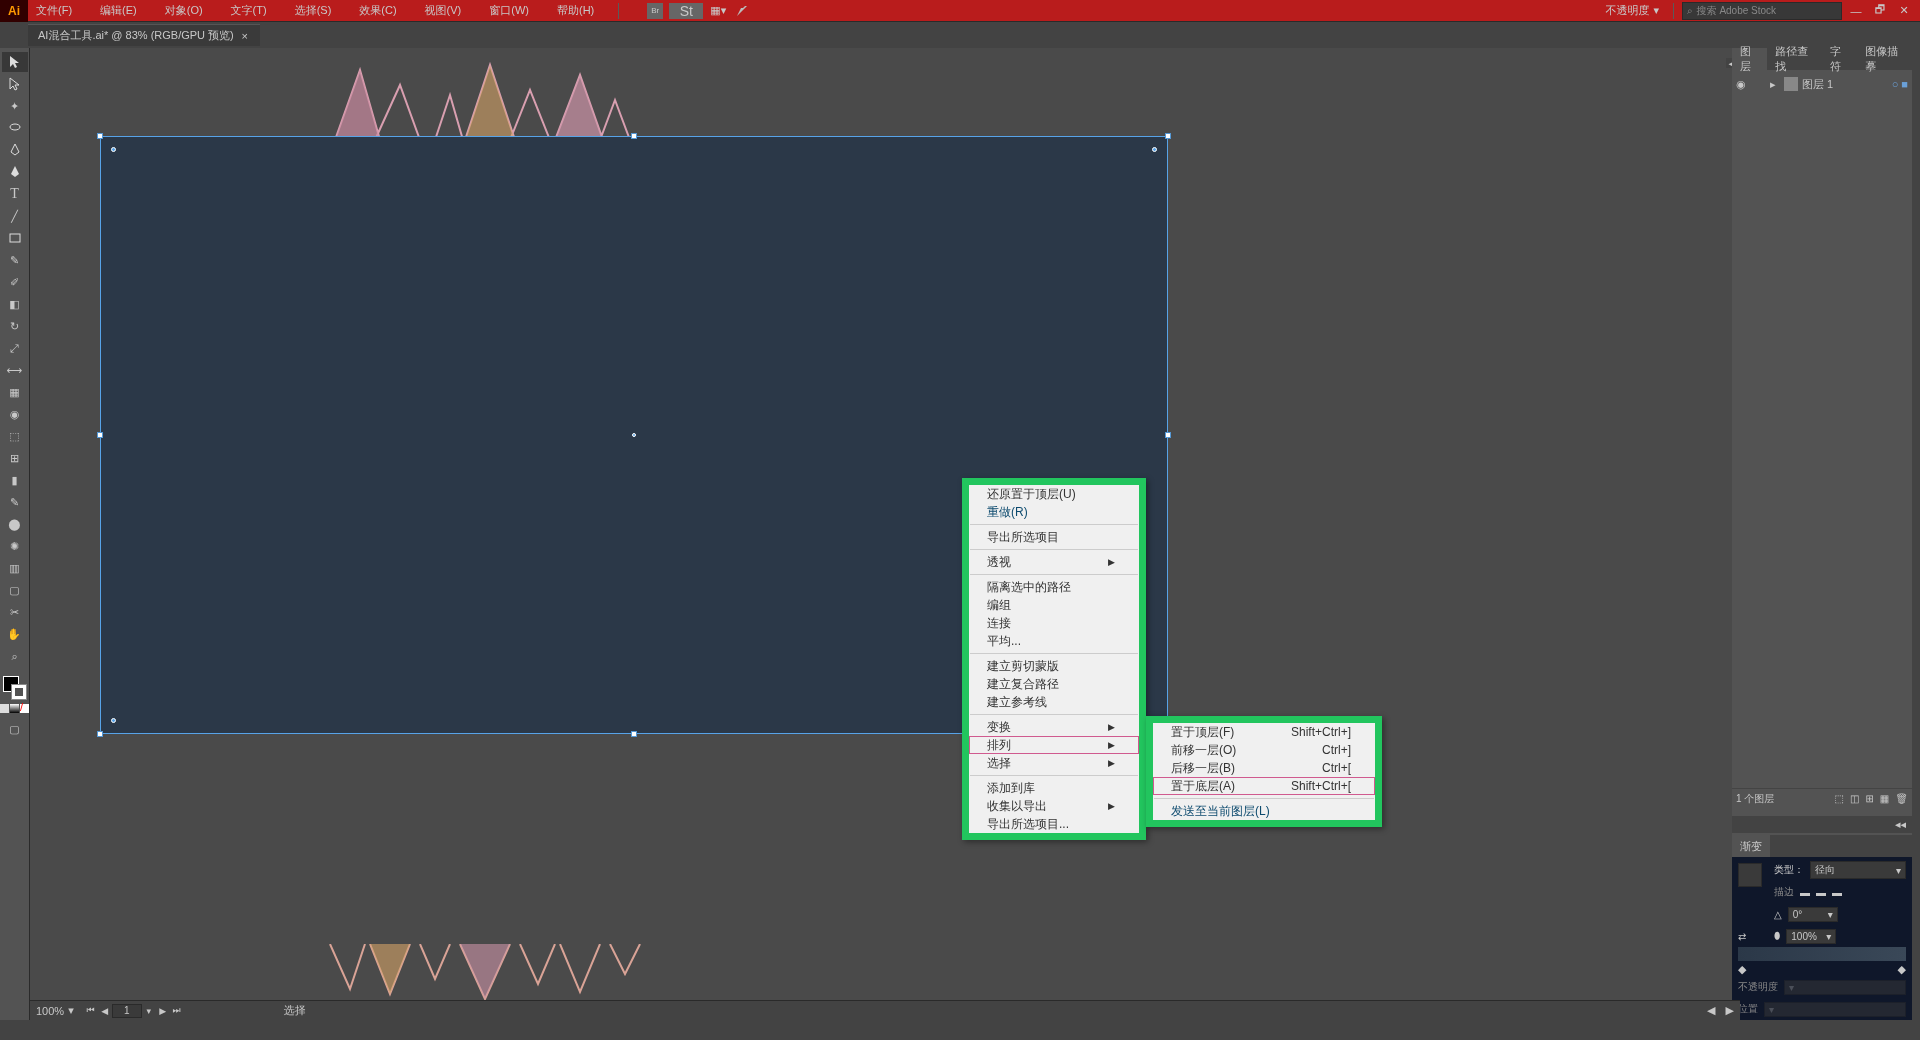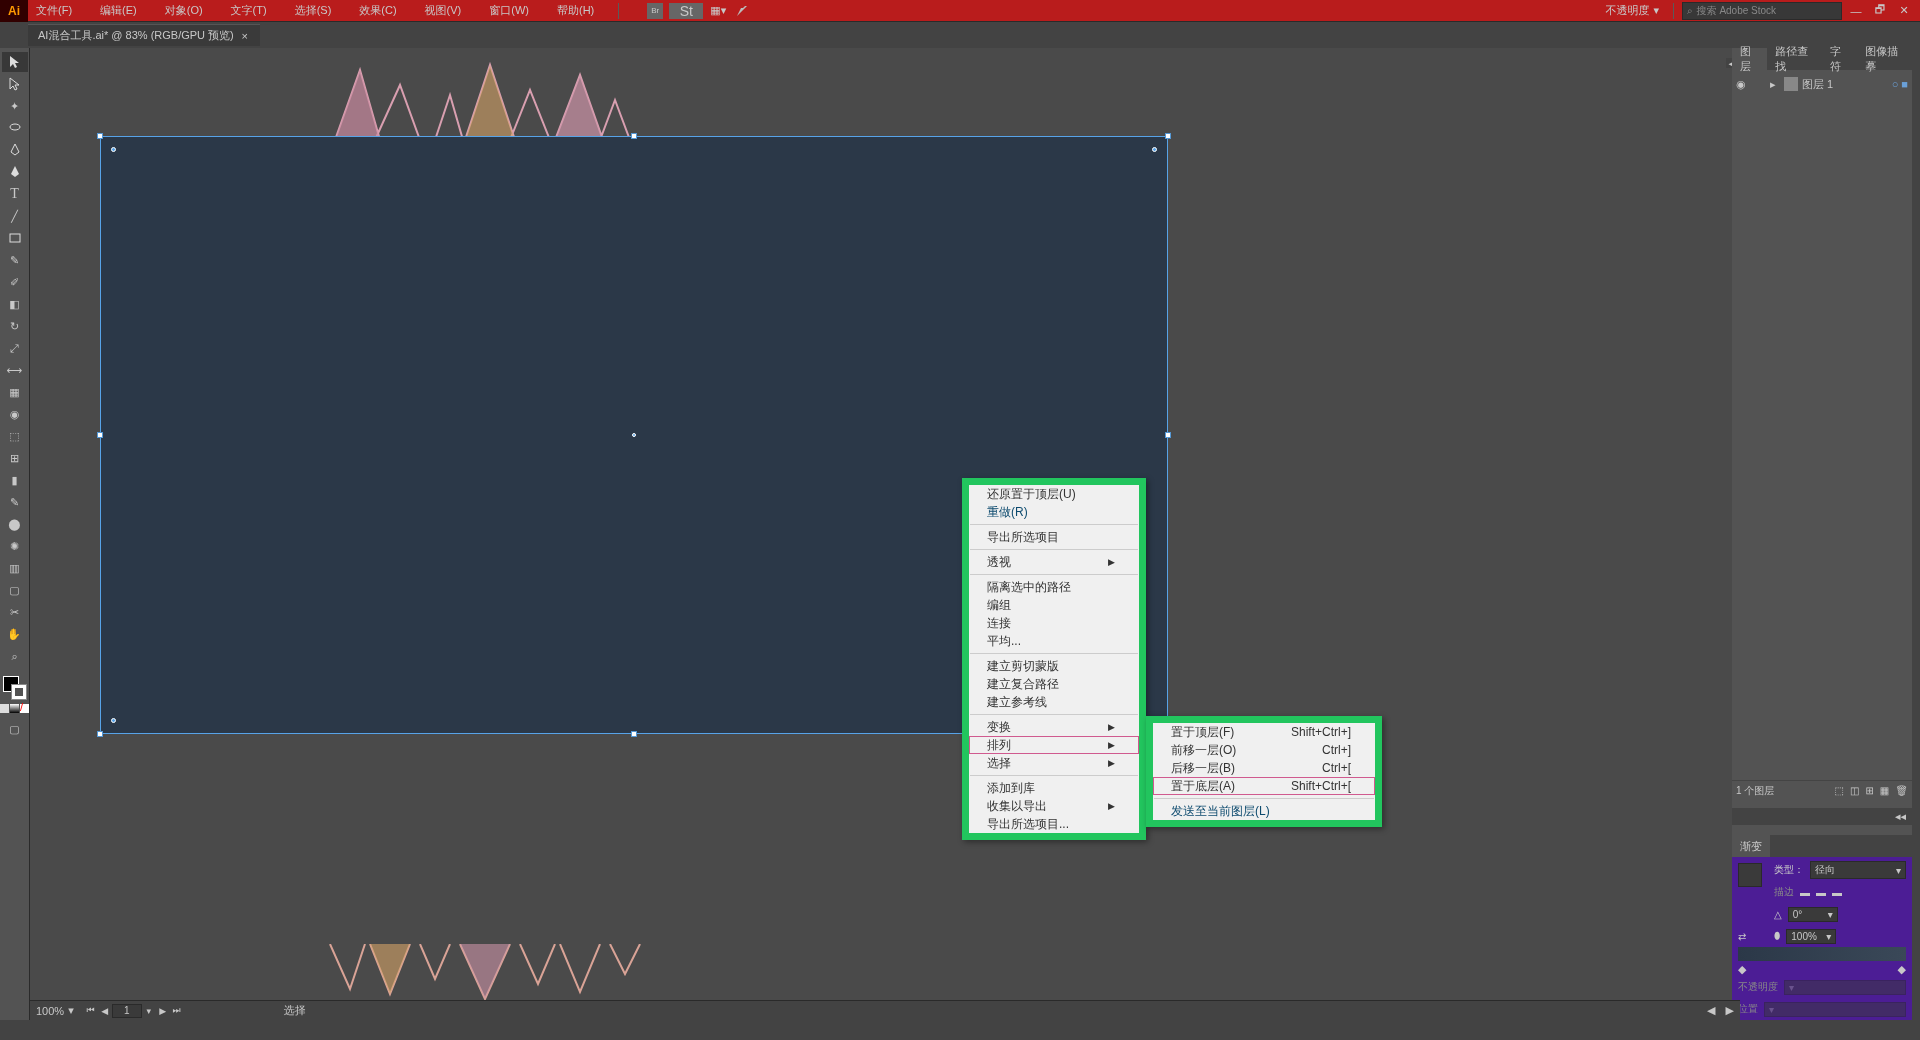--- a/index.html
+++ b/index.html
@@ -59,21 +59,21 @@
 .panel-tabs{display:flex;height:22px;background:#434343;margin-bottom:2px}
 .panel-tab{padding:0 8px;display:flex;align-items:center;font-size:11px}
 .panel-tab.active{background:#535353}
 .layers-content{padding:2px}
 .layer-row{display:flex;align-items:center;height:20px;gap:4px;padding:0 2px}
 .layer-eye{width:12px;height:12px}
 .layer-toggle{width:10px}
 .layer-swatch{width:14px;height:14px;background:#888}
 .layers-footer{height:20px;display:flex;align-items:center;justify-content:space-between;padding:0 4px;font-size:10px;border-top:1px solid #444;margin-top:auto}
 .layers-footer-icons{display:flex;gap:6px}
-.gradient-panel{background:#4c1d95;margin-top:10px}
+.gradient-panel{background:#0f172a;margin-top:2px}
 .grad-row{display:flex;align-items:center;height:22px;padding:0 6px;gap:6px;font-size:10px}
 .grad-select{background:#3a3a3a;border:1px solid #2a2a2a;padding:1px 4px;min-width:50px;display:flex;justify-content:space-between;align-items:center}
 .grad-swatch{width:24px;height:24px;background:#3a3a3a;border:1px solid #2a2a2a;margin:4px 6px}
 .grad-strip{height:14px;background:linear-gradient(to right,#2b3848,#3a4858);margin:0 6px}
 .status-bar{position:absolute;bottom:0;left:30px;right:180px;height:20px;background:#434343;display:flex;align-items:center;padding:0 6px;gap:10px;border-top:1px solid #2a2a2a}
 .status-zoom{display:flex;align-items:center;gap:4px}
 .nav-btns{display:flex;gap:0;align-items:center}
 .nav-btn{width:14px;height:14px;display:flex;align-items:center;justify-content:center;font-size:9px}
 .page-input{width:30px;height:14px;background:#3a3a3a;border:1px solid #2a2a2a;text-align:center;font-size:10px}
 .collapse-arrow{position:absolute;top:10px;right:178px;width:16px;height:10px;background:#434343;display:flex;align-items:center;justify-content:center}

